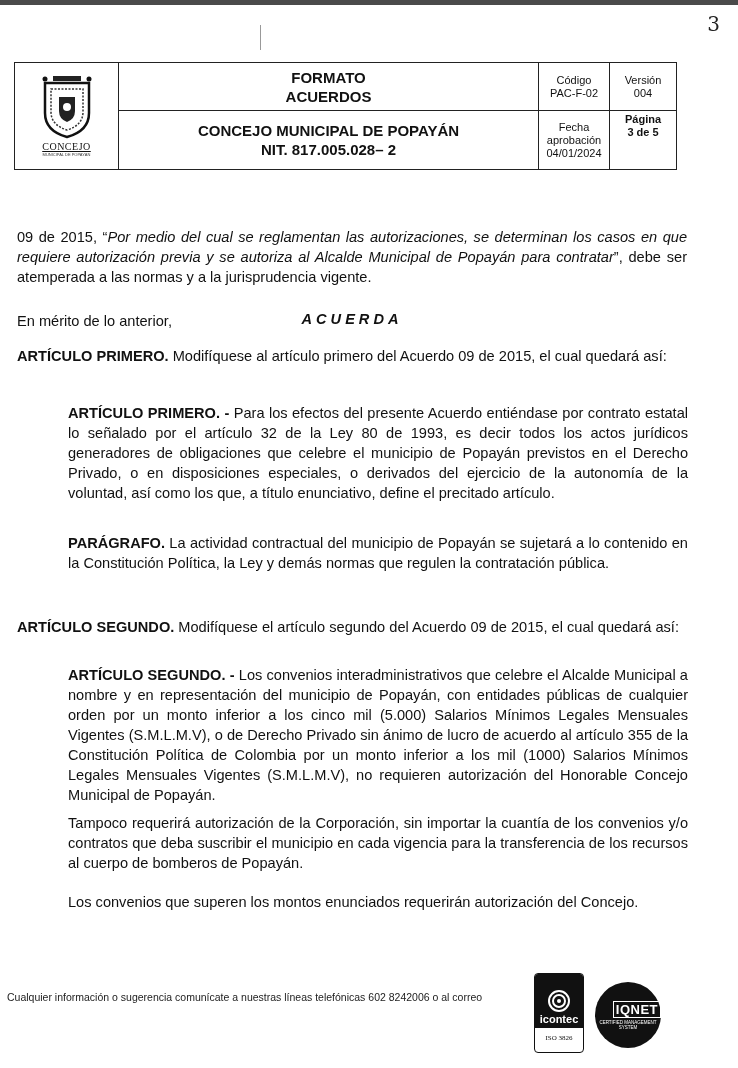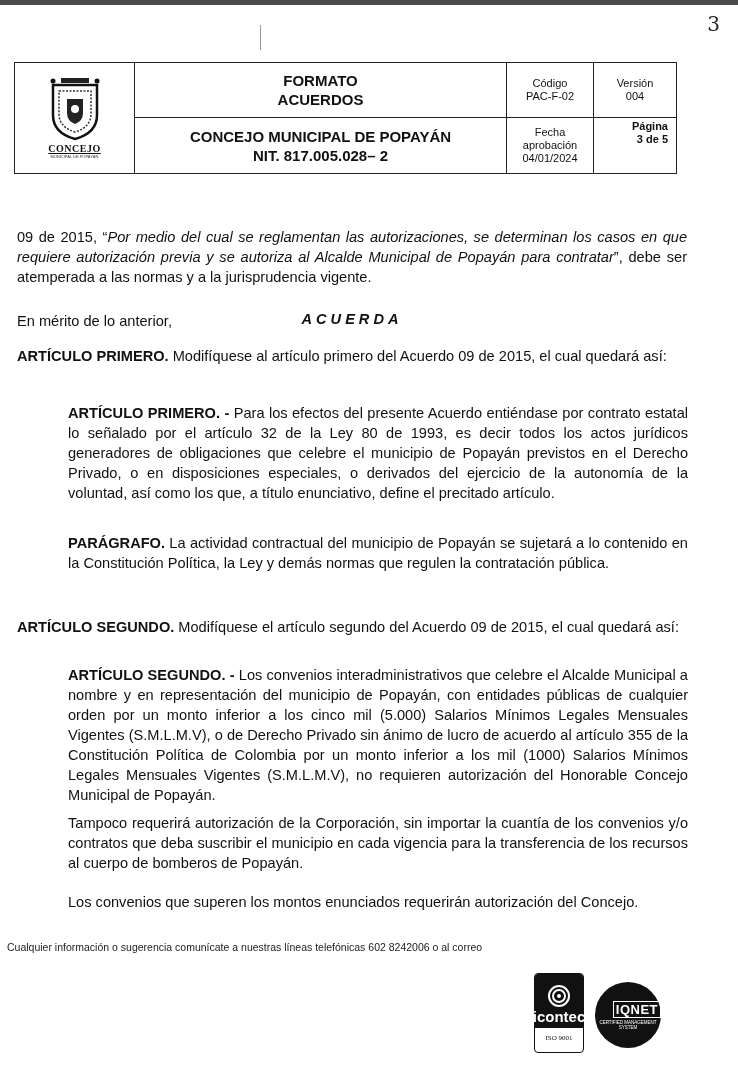--- a/index.html
+++ b/index.html
@@ -1,40 +1,40 @@
 <!DOCTYPE html>
 <html><head>
 <meta charset="utf-8">
 <style>
   html, body { margin:0; padding:0; }
   body { width:738px; height:1068px; background:#ffffff; position:relative; overflow:hidden;
          font-family:"Liberation Sans", sans-serif; color:#111; }
   .topbar { position:absolute; left:0; top:0; width:738px; height:5px; background:#4a4a4a; }
   .pagenum { position:absolute; right:18px; top:12px; font-family:"DejaVu Serif", serif; font-size:20px; color:#222; }
   .header-table { position:absolute; left:14px; top:62px; width:663px; height:108px; border-collapse:collapse; }
-  .header-table td { border:1.5px solid #222; text-align:center; vertical-align:middle; padding:8px;margin-top:41px; }
+  .header-table td { border:1.5px solid #222; text-align:center; vertical-align:middle; padding:0;margin-top:41px; }
   .logo-cell { width:103px; }
   .logo { display:flex; flex-direction:column; align-items:center; justify-content:center; height:100%; }
   .logo-crest { width:56px; height:64px; }
-  .logo-text { font-family:"Liberation Serif", serif; font-weight:bold; font-size:10px; text-decoration:underline; letter-spacing:0.5px; margin-top:2px; }
+  .logo-text { font-family:"Liberation Serif", serif; font-weight:normal; font-size:10px; text-decoration:underline; letter-spacing:0.5px; margin-top:2px; }
   .logo-sub { font-size:4px; color:#333; }
   .title-cell { font-weight:bold; font-size:15px; line-height:19px; }
   .meta-cell { font-size:11px; line-height:13px; width:70px; }
   .ver-cell { font-size:11px; line-height:13px; width:66px; vertical-align:top !important; }
   .ver-cell.top { vertical-align:middle !important; }
   .body-text { position:absolute; left:17px; width:670px; font-size:14.6px; line-height:20px; text-align:justify; }
   .indent { left:68px; width:620px; }
   .b { font-weight:bold; }
   .i { font-style:italic; }
   .center { text-align:center; }
   .acuerda { letter-spacing:4px; font-weight:bold;font-style:italic; }
-  .footer { position:absolute; left:7px; top:941px; font-size:10.5px; line-height:13px; color:#222;text-align:right; }
+  .footer { position:absolute; left:7px; top:991px; font-size:10.5px; line-height:13px; color:#222;text-align:right; }
   .footer a { color:#222; text-decoration:underline; }
   .icontec { position:absolute; left:534px; top:973px; width:48px; height:78px; border:1.5px solid #111; border-radius:4px; background:#fff; }
-  .icontec .top { background:#111; height:54px; border-radius:3px 3px 0 0; color:#fff; display:flex; flex-direction:column; align-items:center; justify-content:flex-end; font-size:15px; font-weight:bold; padding-bottom:3px; box-sizing:border-box; }
+  .icontec .top { background:#111; height:54px; border-radius:3px 3px 0 0; color:#fff; display:flex; flex-direction:column; align-items:center; justify-content:flex-end; font-size:11px; font-weight:bold; padding-bottom:3px; box-sizing:border-box; }
   .icontec .bot { font-size:7px; text-align:center; padding-top:6px; font-family:"Liberation Serif", serif; }
   .iqnet { position:absolute; left:595px; top:982px; width:66px; height:66px; border-radius:50%; background:#111; color:#fff; display:flex; flex-direction:column; align-items:flex-end; justify-content:center; }
   .iqnet .name { font-weight:bold; font-size:13px; letter-spacing:0.5px; border:1.5px solid #fff; padding:0 2px; }
   .iqnet .sub { font-size:4.5px; text-align:center; line-height:5px; margin-top:2px; }
   .tick { position:absolute; width:1px; background:#999; }
 </style>
 </head>
 <body>
 
 <div class="topbar"></div>
@@ -76,21 +76,21 @@
   <tr>
     <td class="title-cell">
       <div>CONCEJO MUNICIPAL DE POPAYÁN</div>
       <div>NIT. 817.005.028– 2</div>
     </td>
     <td class="meta-cell">
       <div>Fecha</div>
       <div>aprobación</div>
       <div>04/01/2024</div>
     </td>
-    <td class="ver-cell" style="padding-top:2px;font-weight:bold;text-align:right;">
+    <td class="ver-cell" style="padding-top:2px;font-weight:bold;">
       <div>Página</div>
       <div>3 de 5</div>
     </td>
   </tr>
 </tbody>
   </table>
 
 <div class="body-text" style="top:186px;margin-top:41px;">
   <span>09 de 2015, “</span><span class="i">Por medio del cual se reglamentan las autorizaciones, se determinan los casos en que requiere autorización previa y se autoriza al Alcalde Municipal de Popayán para contratar</span><span>”, debe ser atemperada a las normas y a la jurisprudencia vigente.</span>
 </div>
@@ -127,19 +127,19 @@
 
 <div class="icontec">
   <div class="top">
     <svg width="24" height="24" viewBox="0 0 24 24">
       <circle cx="12" cy="12" r="10" fill="none" stroke="#fff" stroke-width="2"></circle>
       <circle cx="12" cy="12" r="6" fill="none" stroke="#fff" stroke-width="2"></circle>
       <circle cx="12" cy="12" r="2" fill="#fff"></circle>
     </svg>
     <span>icontec</span>
   </div>
-  <div class="bot">ISO 9001</div>
+  <div class="bot">ISO 3826</div>
 </div>
 
 <div class="iqnet">
   <div class="name">IQNET</div>
   <div class="sub">CERTIFIED MANAGEMENT SYSTEM</div>
 </div>
 
 </body></html>

